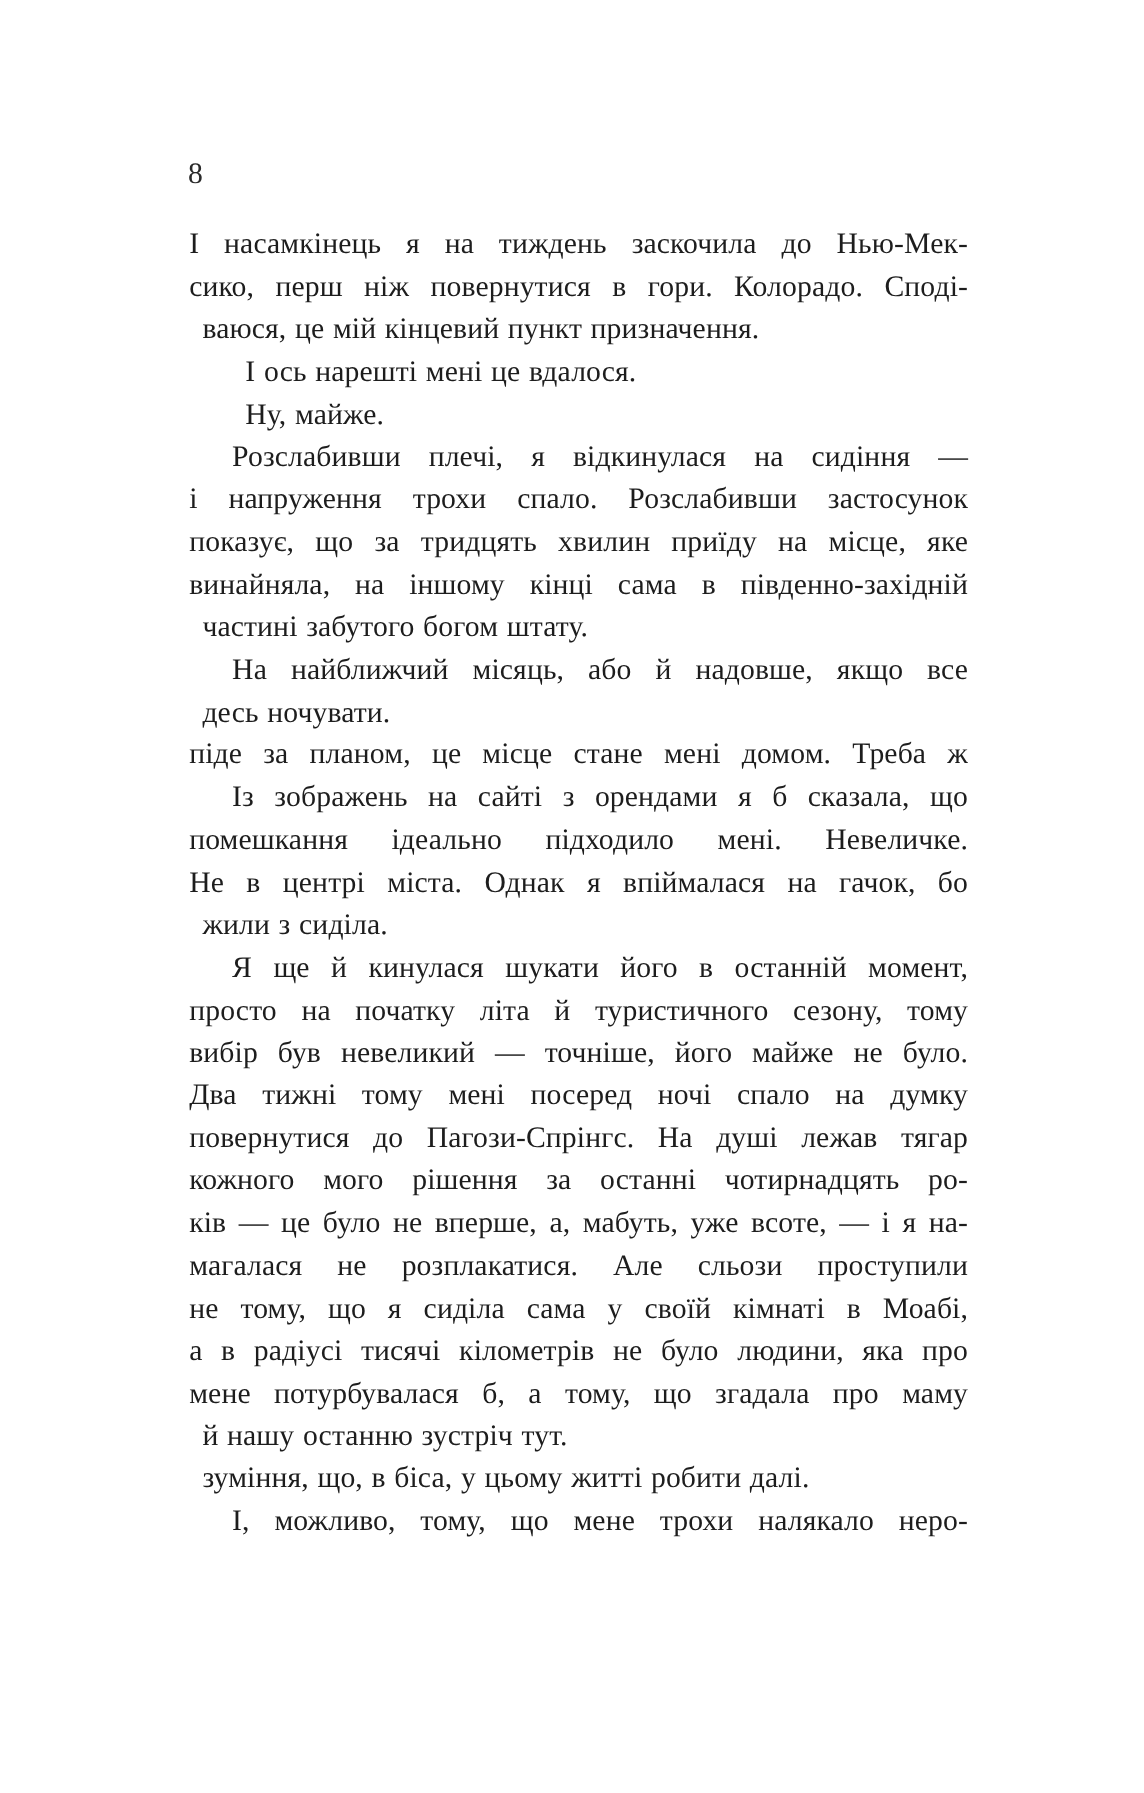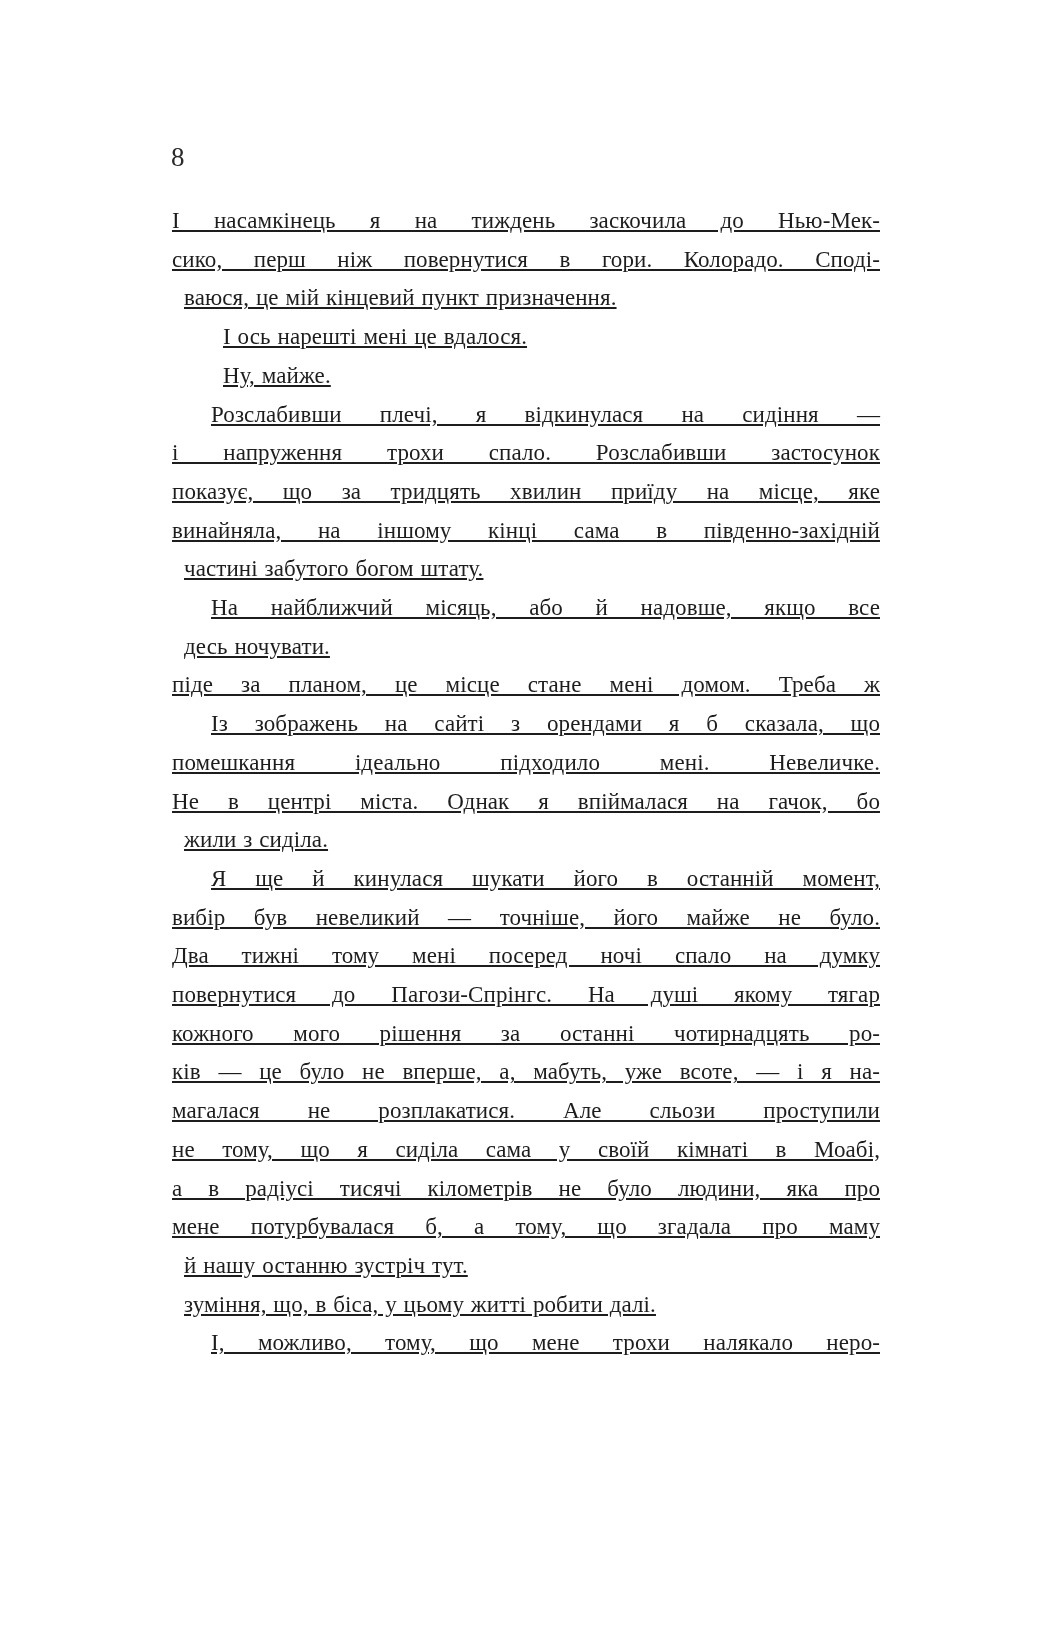--- a/index.html
+++ b/index.html
@@ -32,28 +32,27 @@
     position: absolute;
     left: 172px;
     top: 202px;
     width: 708px;
   }
   .para {
     margin: 0;
     padding: 0;
   }
   .line {
-    font-size: 23px;
+    font-size: 27px;
     line-height: 38.7px;
     text-align: justify;
     text-align-last: justify;
     white-space: normal;
     letter-spacing: 0.1px;
     word-spacing: 1px;
-    text-decoration: underline;
   }
   .line.indent {
     text-indent: 39px;
   }
   .line.last {
     text-align-last: left;
     margin-left: 12px;
   }
 </style>
 </head>
@@ -95,23 +94,24 @@
 
     <div class="para">
       <div class="line indent">Із зображень на сайті з орендами я б сказала, що</div>
       <div class="line">помешкання ідеально підходило мені. Невеличке.</div>
       <div class="line">Не в центрі міста. Однак я впіймалася на гачок, бо</div>
       <div class="line last">жили з сиділа.</div>
     </div>
 
     <div class="para">
       <div class="line indent">Я ще й кинулася шукати його в останній момент,</div>
+      <div class="line">просто на початку літа й туристичного сезону, тому</div>
       <div class="line">вибір був невеликий — точніше, його майже не було.</div>
       <div class="line">Два тижні тому мені посеред ночі спало на думку</div>
-      <div class="line">повернутися до Пагози-Спрінгс. На душі якому тягар</div>
+      <div class="line">повернутися до Пагози-Спрінгс. На душі лежав тягар</div>
       <div class="line">кожного мого рішення за останні чотирнадцять ро-</div>
       <div class="line">ків — це було не вперше, а, мабуть, уже всоте, — і я на-</div>
       <div class="line">магалася не розплакатися. Але сльози проступили</div>
       <div class="line">не тому, що я сиділа сама у своїй кімнаті в Моабі,</div>
       <div class="line">а в радіусі тисячі кілометрів не було людини, яка про</div>
       <div class="line">мене потурбувалася б, а тому, що згадала про маму</div>
       <div class="line last">й нашу останню зустріч тут.</div>
     </div>
 
     <div class="para">

